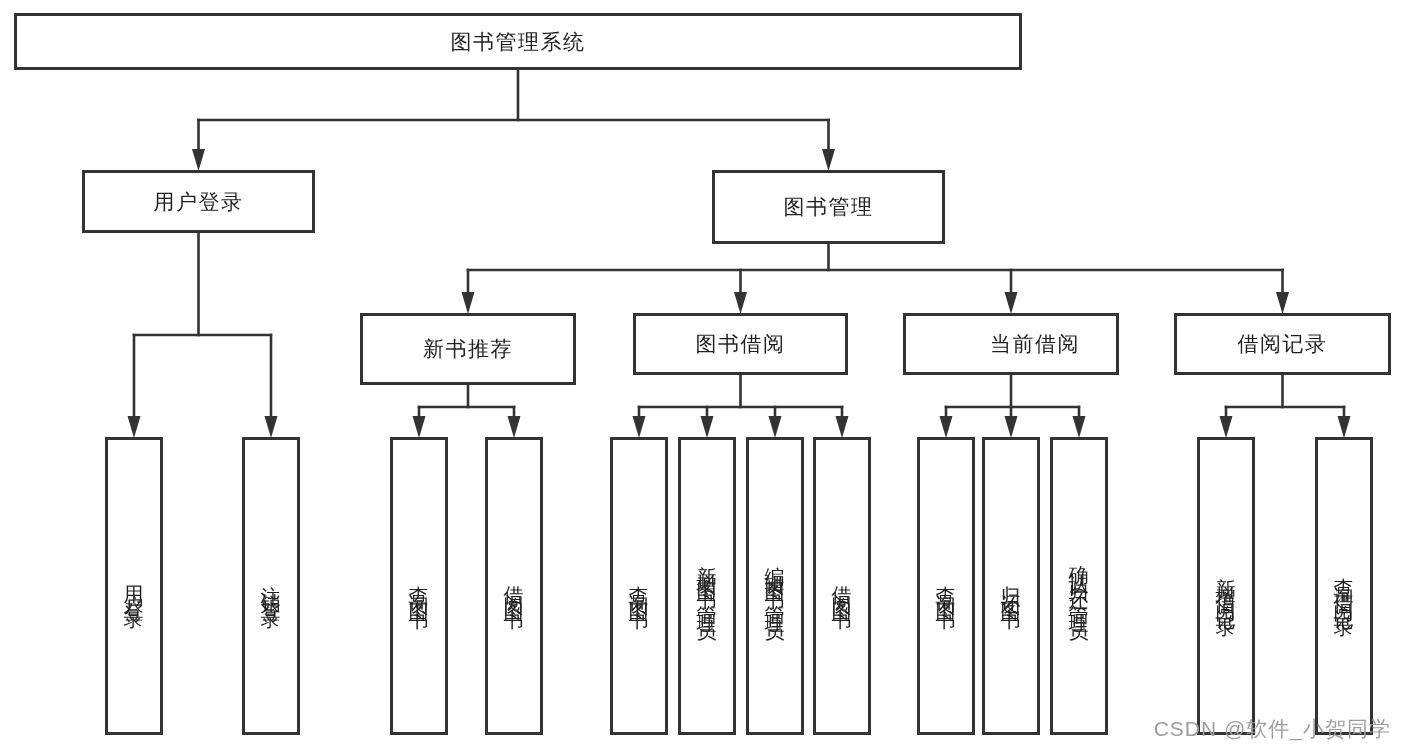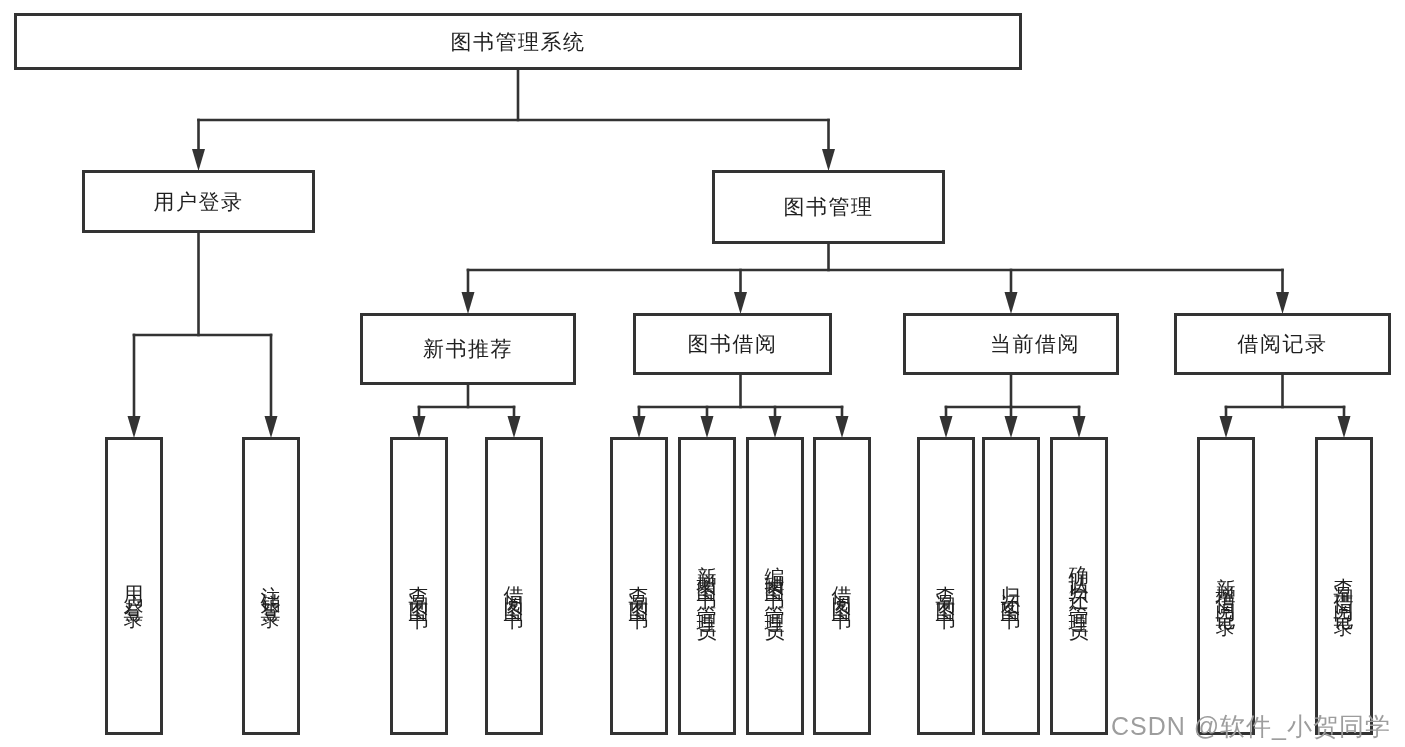--- a/index.html
+++ b/index.html
@@ -37,21 +37,21 @@
     writing-mode: vertical-rl;
     text-orientation: mixed;
     font-size: 20px;
     line-height: 1;
     letter-spacing: 8px;
   }
   .watermark {
     position: absolute;
     right: 14px;
     bottom: 4px;
-    font-size: 25px;
+    font-size: 21px;
     letter-spacing: 1px;
     color: #9d9d9d;
     z-index: 5;
     white-space: nowrap;
   }
 </style>
 </head>
 <body>
 
 <div class="stage">
@@ -115,21 +115,21 @@
       </div>
       <div class="node h" style="left: 82px; top: 170px; width: 233px; height: 63px; border-color: rgb(51, 51, 51); background: rgb(255, 255, 255); color: rgb(31, 31, 31);">
         <span class="lbl">用户登录</span>
       </div>
       <div class="node h" style="left: 712px; top: 170px; width: 233px; height: 74px; border-color: rgb(51, 51, 51); background: rgb(255, 255, 255); color: rgb(31, 31, 31);">
         <span class="lbl">图书管理</span>
       </div>
       <div class="node h" style="left: 360px; top: 313px; width: 216px; height: 72px; border-color: rgb(51, 51, 51); background: rgb(255, 255, 255); color: rgb(31, 31, 31);">
         <span class="lbl">新书推荐</span>
       </div>
-      <div class="node h" style="left: 633px; top: 313px; width: 199px; height: 62px; border-color: rgb(51, 51, 51); background: rgb(255, 255, 255); color: rgb(31, 31, 31);">
+      <div class="node h" style="left: 633px; top: 313px; width: 215px; height: 62px; border-color: rgb(51, 51, 51); background: rgb(255, 255, 255); color: rgb(31, 31, 31);">
         <span class="lbl">图书借阅</span>
       </div>
       <div class="node h" style="left: 903px; top: 313px; width: 216px; height: 62px; border-color: rgb(51, 51, 51); background: rgb(255, 255, 255); color: rgb(31, 31, 31); padding-left: 48px;">
         <span class="lbl">当前借阅</span>
       </div>
       <div class="node h" style="left: 1174px; top: 313px; width: 217px; height: 62px; border-color: rgb(51, 51, 51); background: rgb(255, 255, 255); color: rgb(31, 31, 31);">
         <span class="lbl">借阅记录</span>
       </div>
       <div class="node v" style="left: 105px; top: 437px; width: 58px; height: 298px; border-color: rgb(51, 51, 51); background: rgb(255, 255, 255); color: rgb(31, 31, 31);">
         <span class="lbl">用户登录</span>

